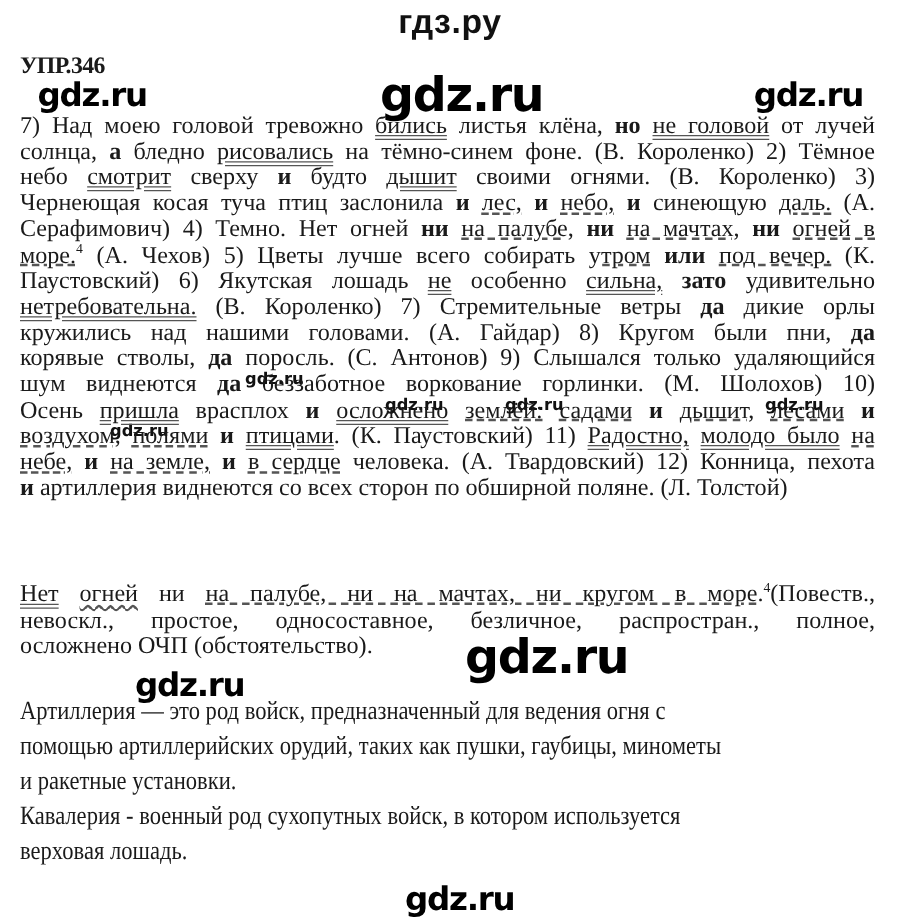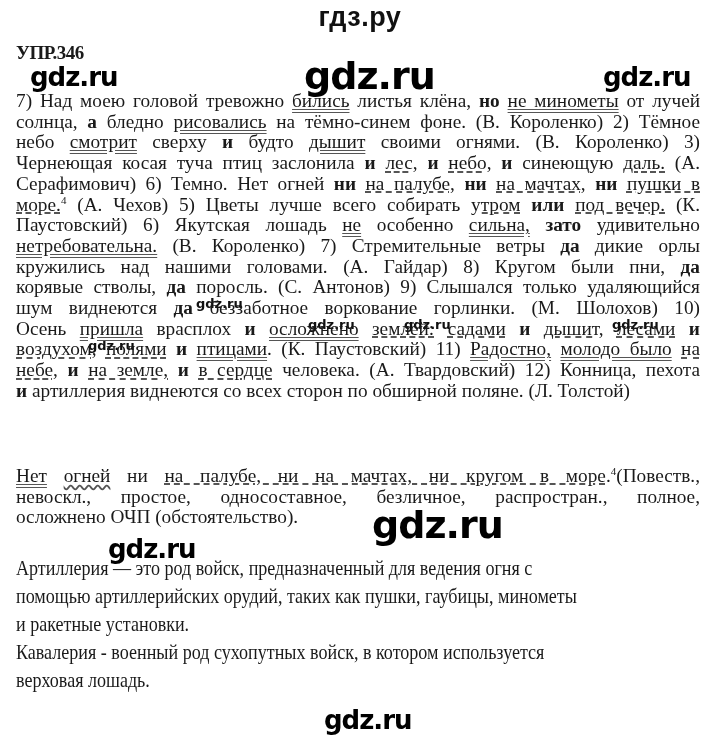--- a/index.html
+++ b/index.html
@@ -36,33 +36,33 @@
 <div class="wm sm" style="top:317px;left:308px;">gdz.ru</div>
 <div class="wm sm" style="top:317px;left:404px;">gdz.ru</div>
 <div class="wm sm" style="top:317px;left:612px;">gdz.ru</div>
 <div class="wm sm" style="top:338px;left:88px;">gdz.ru</div>
 <div class="wm big" style="top:503px;left:372px;">gdz.ru</div>
 <div class="wm mid" style="top:534px;left:108px;">gdz.ru</div>
 <div class="wm mid" style="top:705px;left:324px;">gdz.ru</div>
 
 <div class="para" style="top:90px;">
   <div class="line j" style="top:0px;">
-    <span>7) Над моею головой тревожно </span><span class="u2">бились</span><span> листья клёна, </span><b>но</b><span> </span><span class="u2">не минометы</span><span> от лучей</span>
+    <span>7) Над моею головой тревожно </span><span class="u2">бились</span><span> листья клёна, </span><b>но</b><span> </span><span class="u2">не головой</span><span> от лучей</span>
   </div>
   <div class="line j" style="top:20.7px;">
     <span>солнца, </span><b>а</b><span> бледно </span><span class="u2">рисовались</span><span> на тёмно-синем фоне. (В. Короленко) 2) Тёмное</span>
   </div>
   <div class="line j" style="top:41.4px;">
     <span>небо </span><span class="u2">смотрит</span><span> сверху </span><b>и</b><span> будто </span><span class="u2">дышит</span><span> своими огнями. (В. Короленко) 3)</span>
   </div>
   <div class="line j" style="top:62.1px;">
     <span>Чернеющая косая туча птиц заслонила </span><b>и</b><span> </span><span class="ud">лес,</span><span> </span><b>и</b><span> </span><span class="ud">небо,</span><span> </span><b>и</b><span> синеющую </span><span class="ud">даль.</span><span> (А.</span>
   </div>
   <div class="line j" style="top:82.8px;">
-    <span>Серафимович) 6) Темно. Нет огней </span><b>ни</b><span> </span><span class="ud">на палубе,</span><span> </span><b>ни</b><span> </span><span class="ud">на мачтах,</span><span> </span><b>ни</b><span> </span><span class="ud">пушки в</span>
+    <span>Серафимович) 4) Темно. Нет огней </span><b>ни</b><span> </span><span class="ud">на палубе,</span><span> </span><b>ни</b><span> </span><span class="ud">на мачтах,</span><span> </span><b>ни</b><span> </span><span class="ud">огней в</span>
   </div>
   <div class="line j" style="top:103.5px;">
     <span class="ud">море.</span><sup>4</sup><span> (А. Чехов) 5) Цветы лучше всего собирать </span><span class="ud">утром</span><span> </span><b>или</b><span> </span><span class="ud">под вечер.</span><span> (К.</span>
   </div>
   <div class="line j" style="top:124.2px;">
     <span>Паустовский) 6) Якутская лошадь </span><span class="u2">не</span><span> особенно </span><span class="u2">сильна,</span><span> </span><b>зато</b><span> удивительно</span>
   </div>
   <div class="line j" style="top:144.9px;">
     <span class="u2">нетребовательна.</span><span> (В. Короленко) 7) Стремительные </span><span class="u1">ветры</span><span> </span><b>да</b><span> дикие </span><span class="u1">орлы</span>
   </div>

